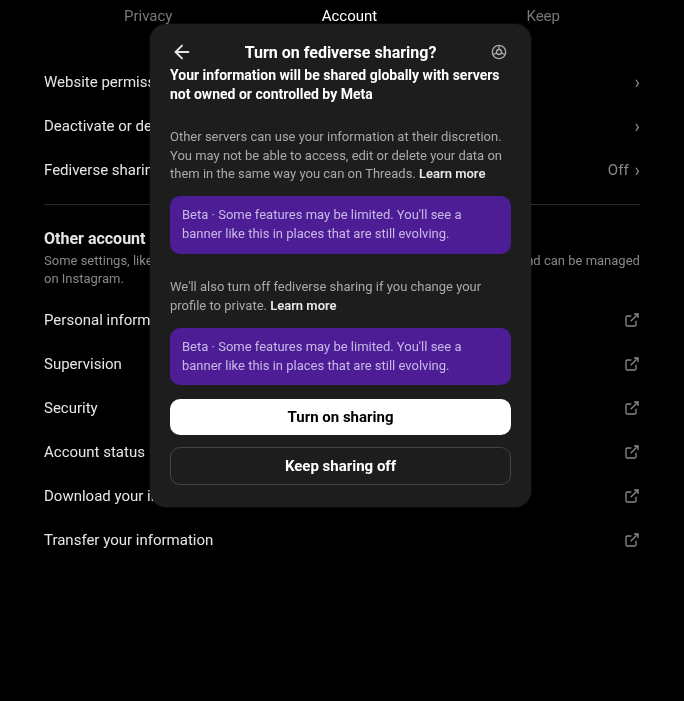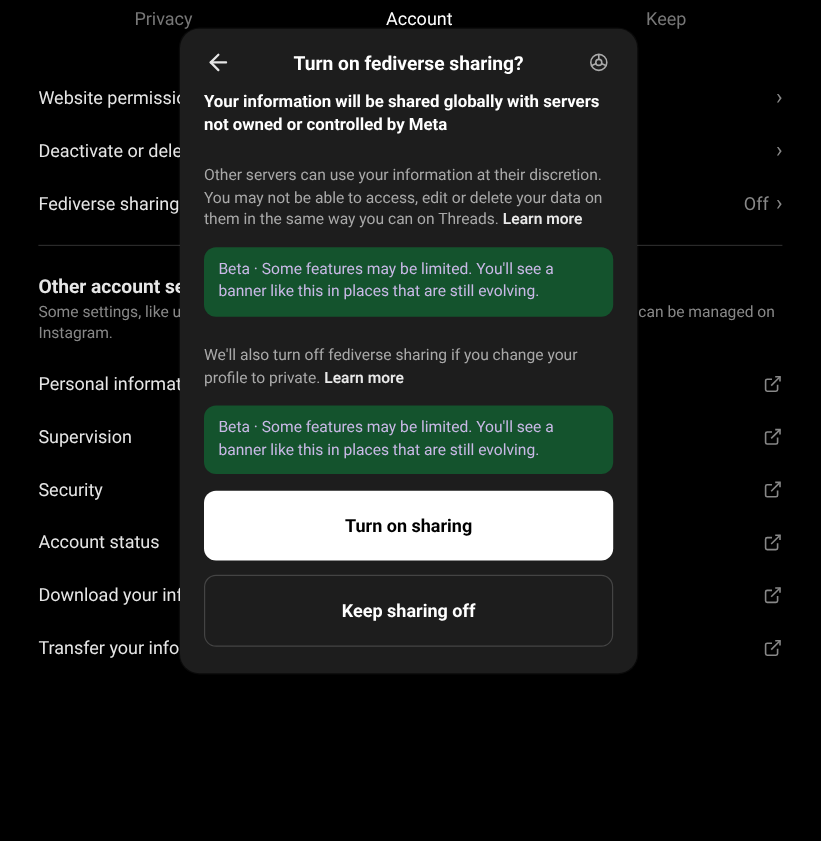--- a/index.html
+++ b/index.html
@@ -1,39 +1,39 @@
 <!DOCTYPE html>
 <html><head>
 <meta charset="utf-8">
 <style>
   html,body{margin:0;padding:0;background:#000;color:#e6e6e6;font-family:-apple-system,BlinkMacSystemFont,"Segoe UI",Roboto,Helvetica,Arial,sans-serif;font-size:14px;width:684px;height:701px;overflow:hidden}
-  .page{position:relative;width:684px;height:701px;background:#000;padding:0 32px;box-sizing:border-box}
+  .page{position:relative;width:684px;height:701px;background:#000;padding:0 44px;box-sizing:border-box}
   .tabs{display:flex;justify-content:space-between;align-items:center;color:#777;padding:0 80px;height:32px}
   .tab{font-size:15px;cursor:pointer}
   .tab.active{color:#fff;font-weight:400}
   .list{margin-top:28px}
   .row{display:flex;justify-content:space-between;align-items:center;height:44px;font-size:15px;color:#e6e6e6}
   .row .right{display:flex;align-items:center;gap:6px;color:#888}
   .chev{color:#888;font-size:18px;line-height:1}
   .ext{color:#888;stroke:#888}
   .sect-title{font-weight:700;font-size:16px;margin-top:24px}
   .sect-sub{color:#888;font-size:13px;line-height:1.4;margin-top:4px;margin-bottom:10px}
   hr.thin{border:none;border-top:1px solid #2a2a2a;margin:12px 0 6px}
   
   .modal{position:absolute;left:150px;top:24px;width:381px;background:#1d1d1d;border-radius:16px;padding:16px 20px 22px;box-sizing:border-box;box-shadow:0 0 0 1px rgba(255,255,255,.04)}
-  .modal-head{display:flex;align-items:center;justify-content:flex-end;margin-bottom:12px}
+  .modal-head{display:flex;align-items:center;justify-content:flex-end;margin-bottom:2px}
   .modal-title{font-weight:700;font-size:16px;color:#fff;text-align:center;flex:1}
   .iconbtn{width:24px;height:24px;display:flex;align-items:center;justify-content:center;cursor:pointer;color:#e6e6e6}
   .h{font-weight:700;color:#fff;font-size:14px;line-height:1.35;}
   .p{color:#a9a9a9;font-size:13px;line-height:1.45;margin-top:24px}
   .link{color:#e9e9e9;font-weight:600}
-  .beta{background:#14532d;border-radius:10px;padding:10px 12px;color:#c9b9e6;font-size:13px;line-height:1.45;margin-top:12px}
+  .beta{background:#4c1d95;border-radius:10px;padding:10px 12px;color:#c9b9e6;font-size:13px;line-height:1.45;margin-top:12px}
   .footer{color:#fff;font-weight:700;font-size:13px;line-height:1.45;margin-top:16px}
   .footer .plain{font-weight:400;color:#e9e9e9}
-  .btn{display:flex;align-items:center;justify-content:center;height:58px;border-radius:10px;font-weight:700;font-size:15px;margin-top:14px;cursor:pointer}
+  .btn{display:flex;align-items:center;justify-content:center;height:36px;border-radius:10px;font-weight:700;font-size:15px;margin-top:14px;cursor:pointer}
   .btn.primary{background:#fff;color:#000}
   .btn.secondary{background:transparent;border:1px solid #444;color:#fff;margin-top:12px}
   svg{display:block}
 </style>
 </head>
 <body>
 
 <div class="page">
   <div class="tabs">
     <div class="tab">Privacy</div>

